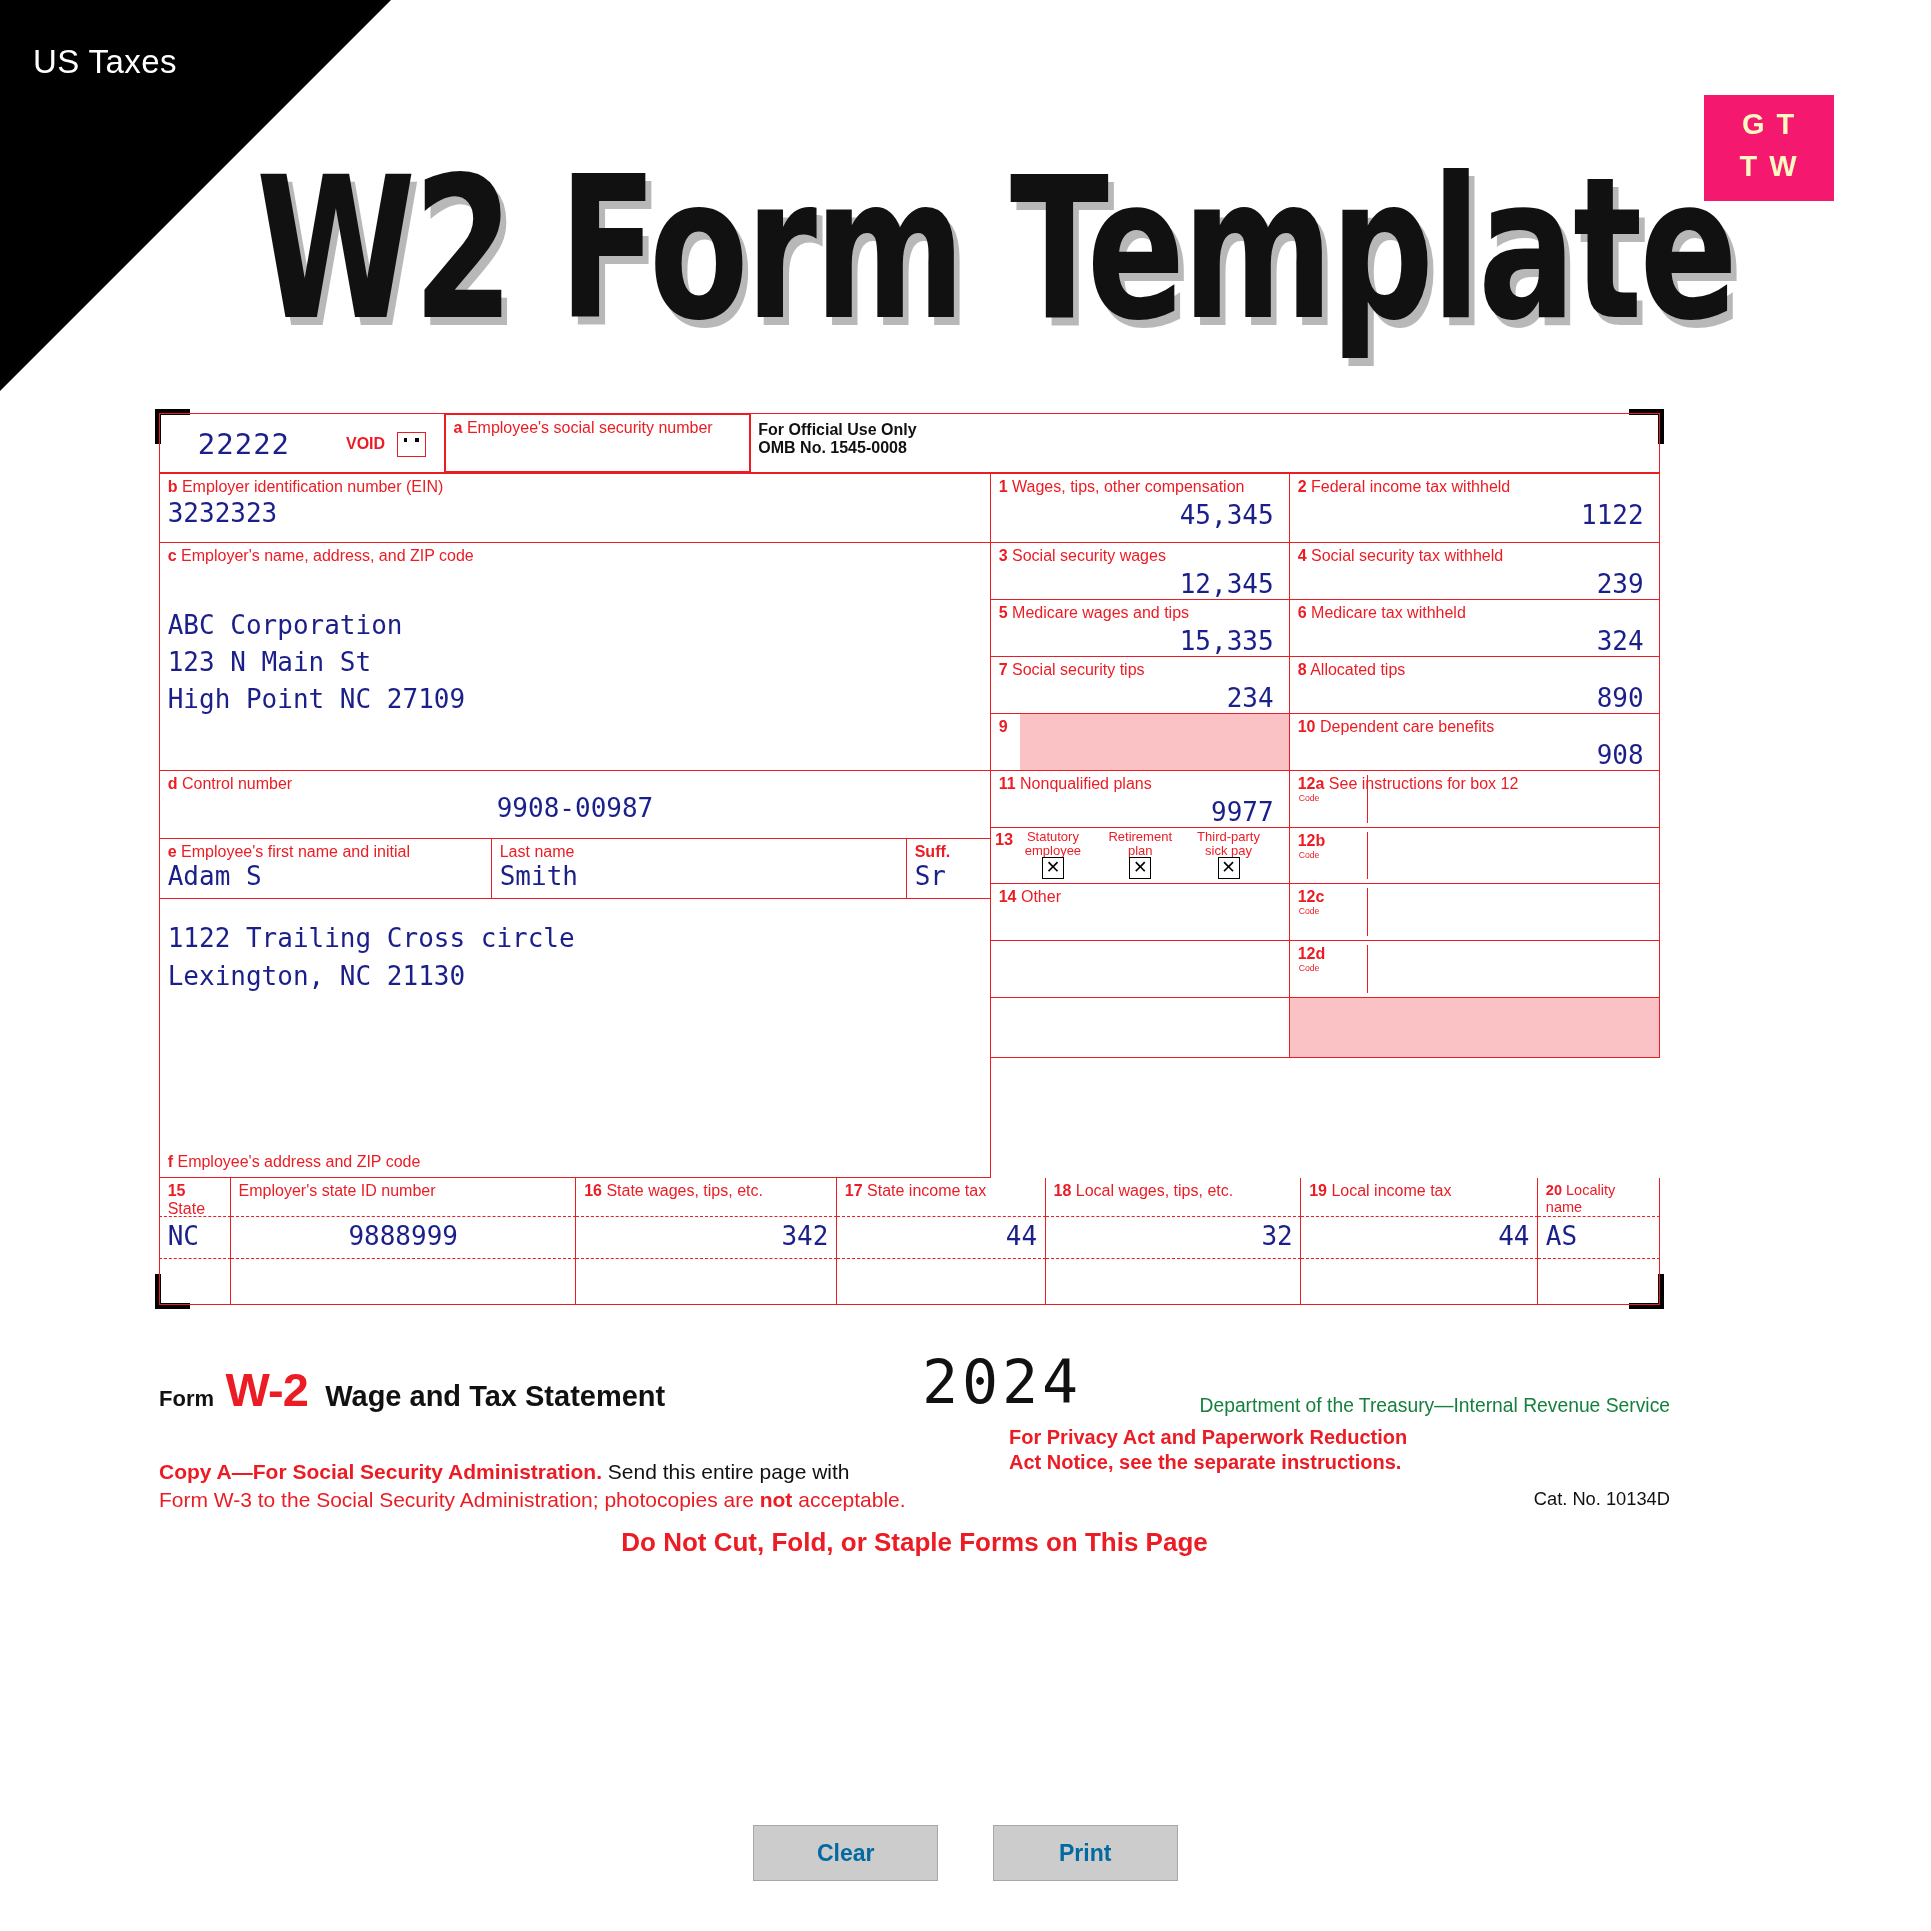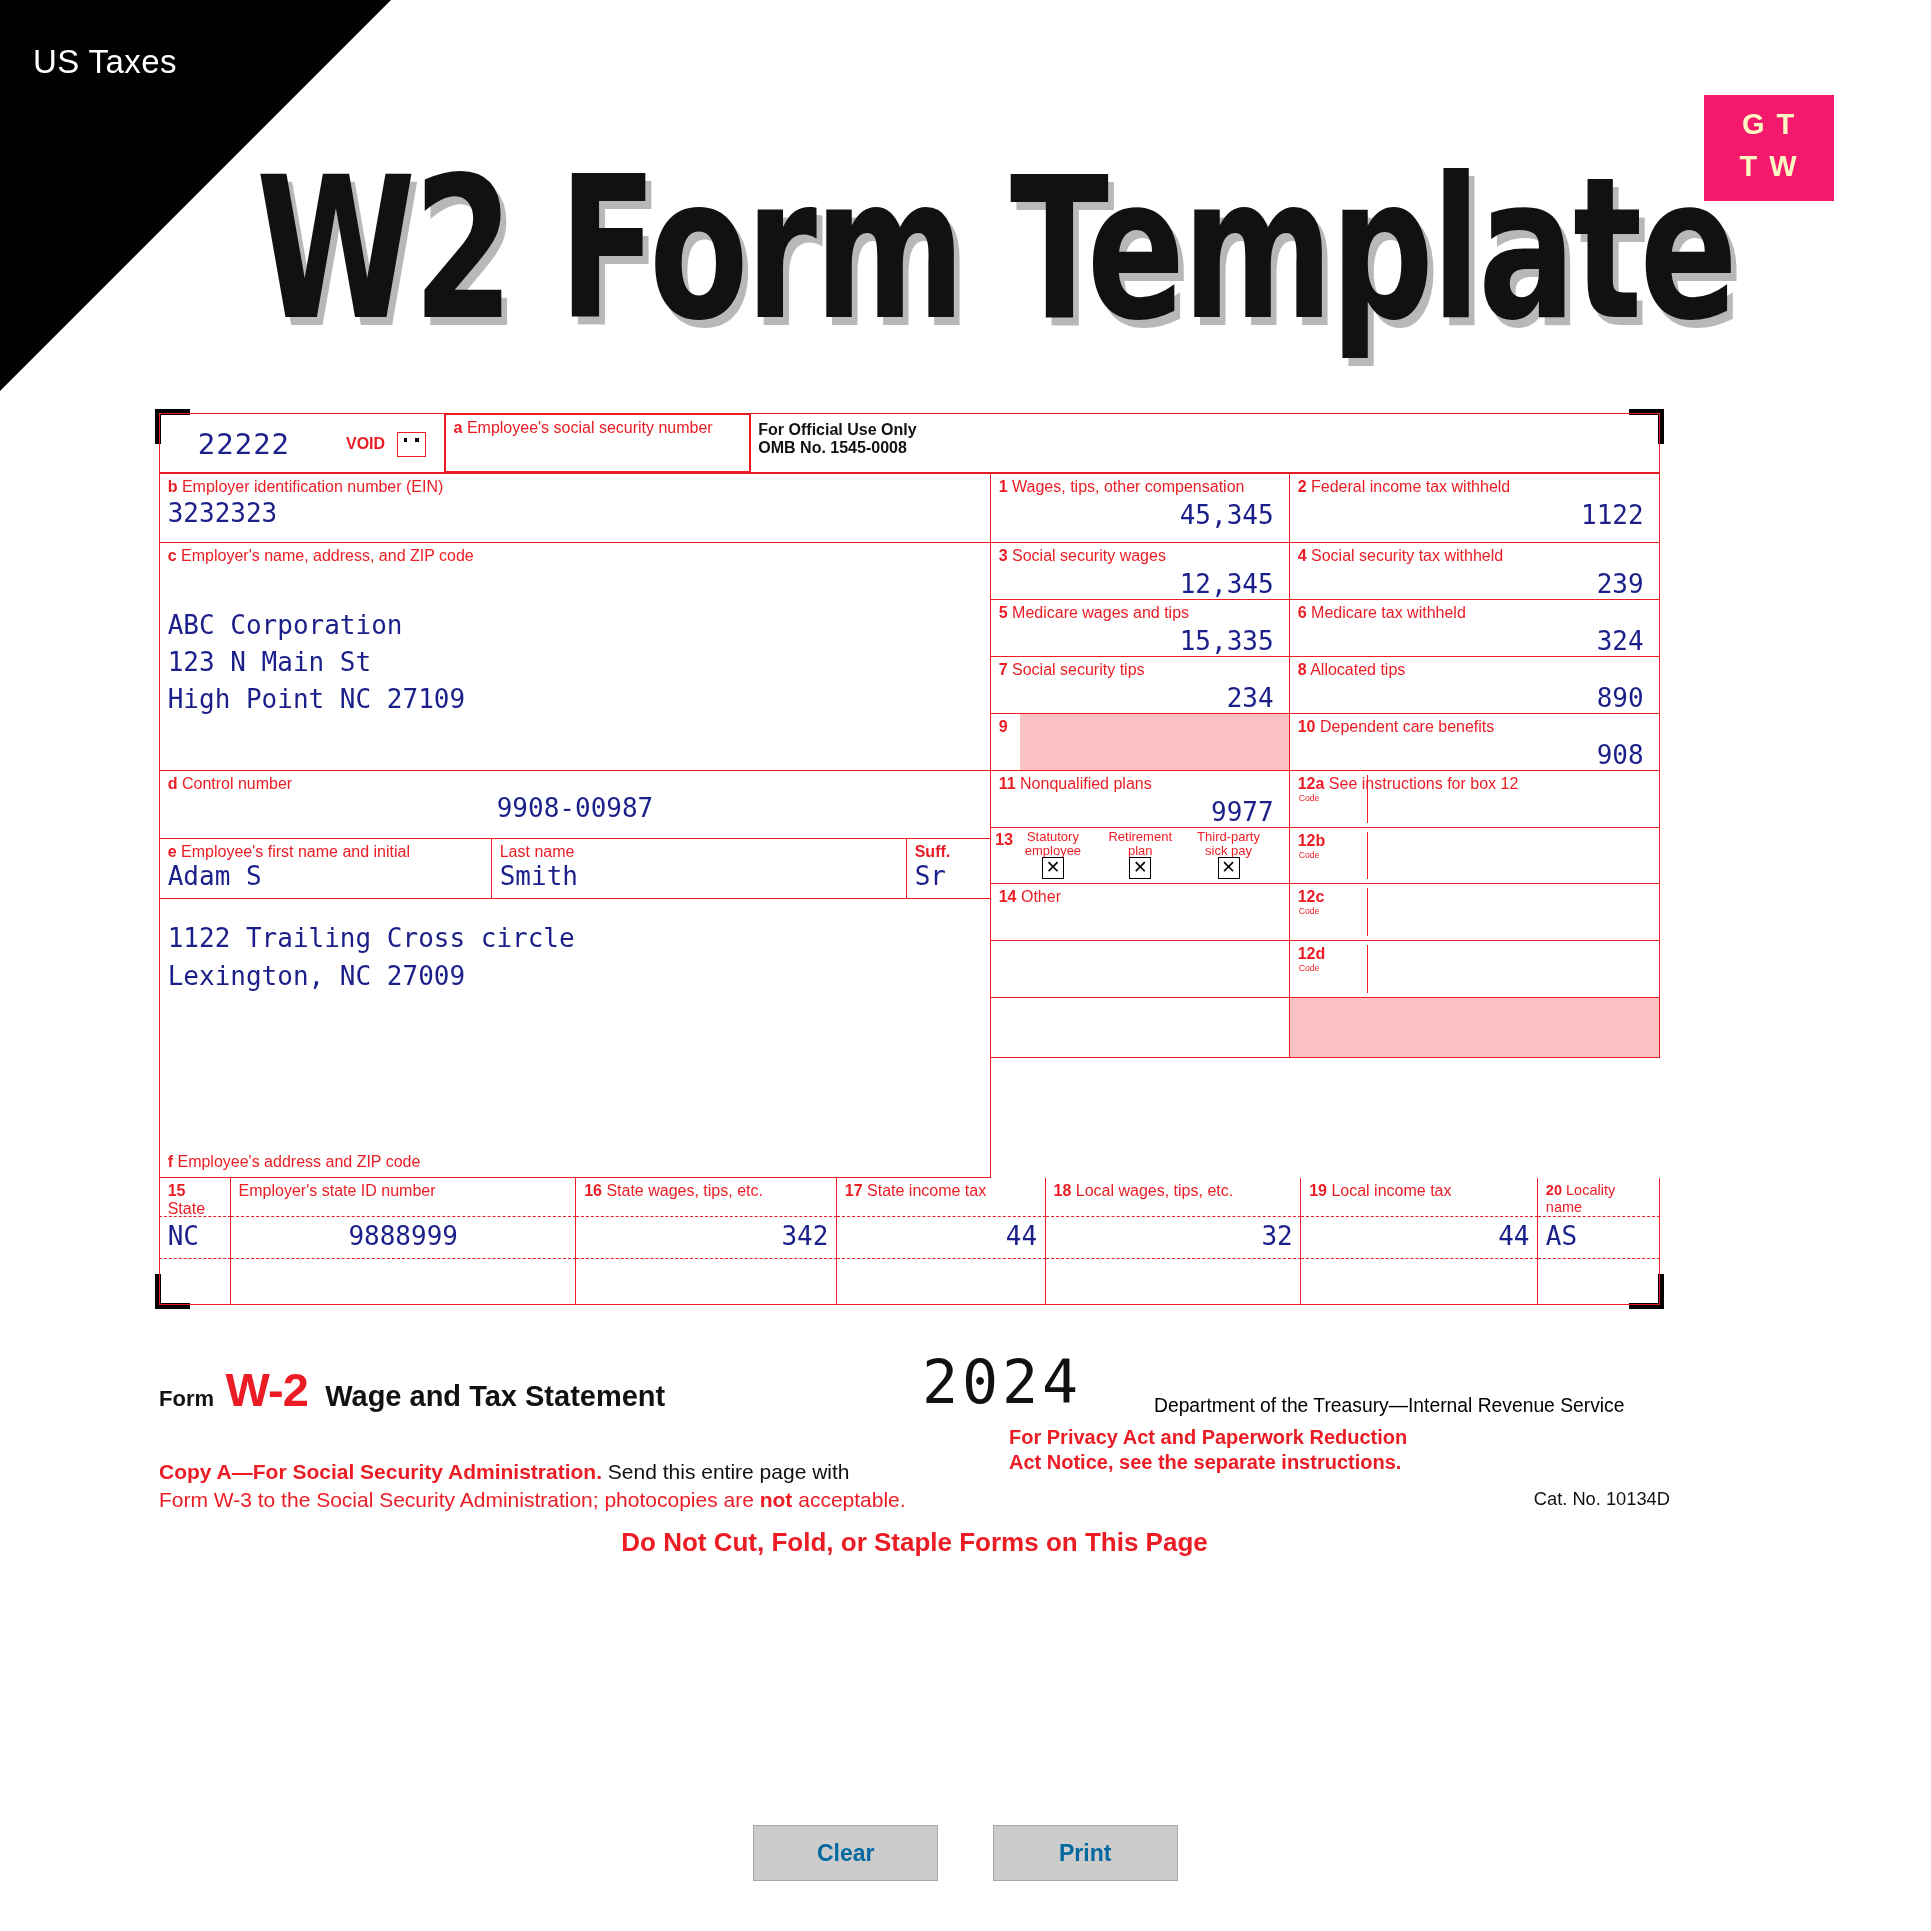--- a/index.html
+++ b/index.html
@@ -172,21 +172,22 @@
     color: #111;
   }
   .year {
     font-family: "DejaVu Sans Mono", monospace;
     font-size: 60px;
     color: #111;
     letter-spacing: 3.9px;
   }
   .dept {
     font-size: 19.3px;
-    color: #000000;
+    color: #15803d;
+    text-align: right;
   }
   .privacy {
     font-size: 20px;
     font-weight: bold;
     color: #ec1c24;
     text-align: left;
     line-height: 1.25;
   }
   .copyA {
     font-size: 21px;
@@ -295,21 +296,21 @@
             <div class="val">Smith</div>
           </div>
           <div class="cell" style="width:84px;height:60px;border-top:none;border-left:none;">
             <div class="lbl" style="font-weight:bold;">Suff.</div>
             <div class="val">Sr</div>
           </div>
         </div>
         <div class="cell" style="height:279px;border-top:none;position:relative;">
           <div class="val" style="margin-top:17.4px;line-height:1.45;">
             <div>1122 Trailing Cross circle</div>
-            <div>Lexington, NC 27009</div>
+            <div>Lexington, NC 21130</div>
           </div>
           <div class="lbl" style="position:absolute;bottom:5.8px;left:7.7px;">
             <span class="boxnum">f</span>
             <span>Employee's address and ZIP code</span>
           </div>
         </div>
       </div>
 
       <div style="width:669px;">
         <div class="row">

